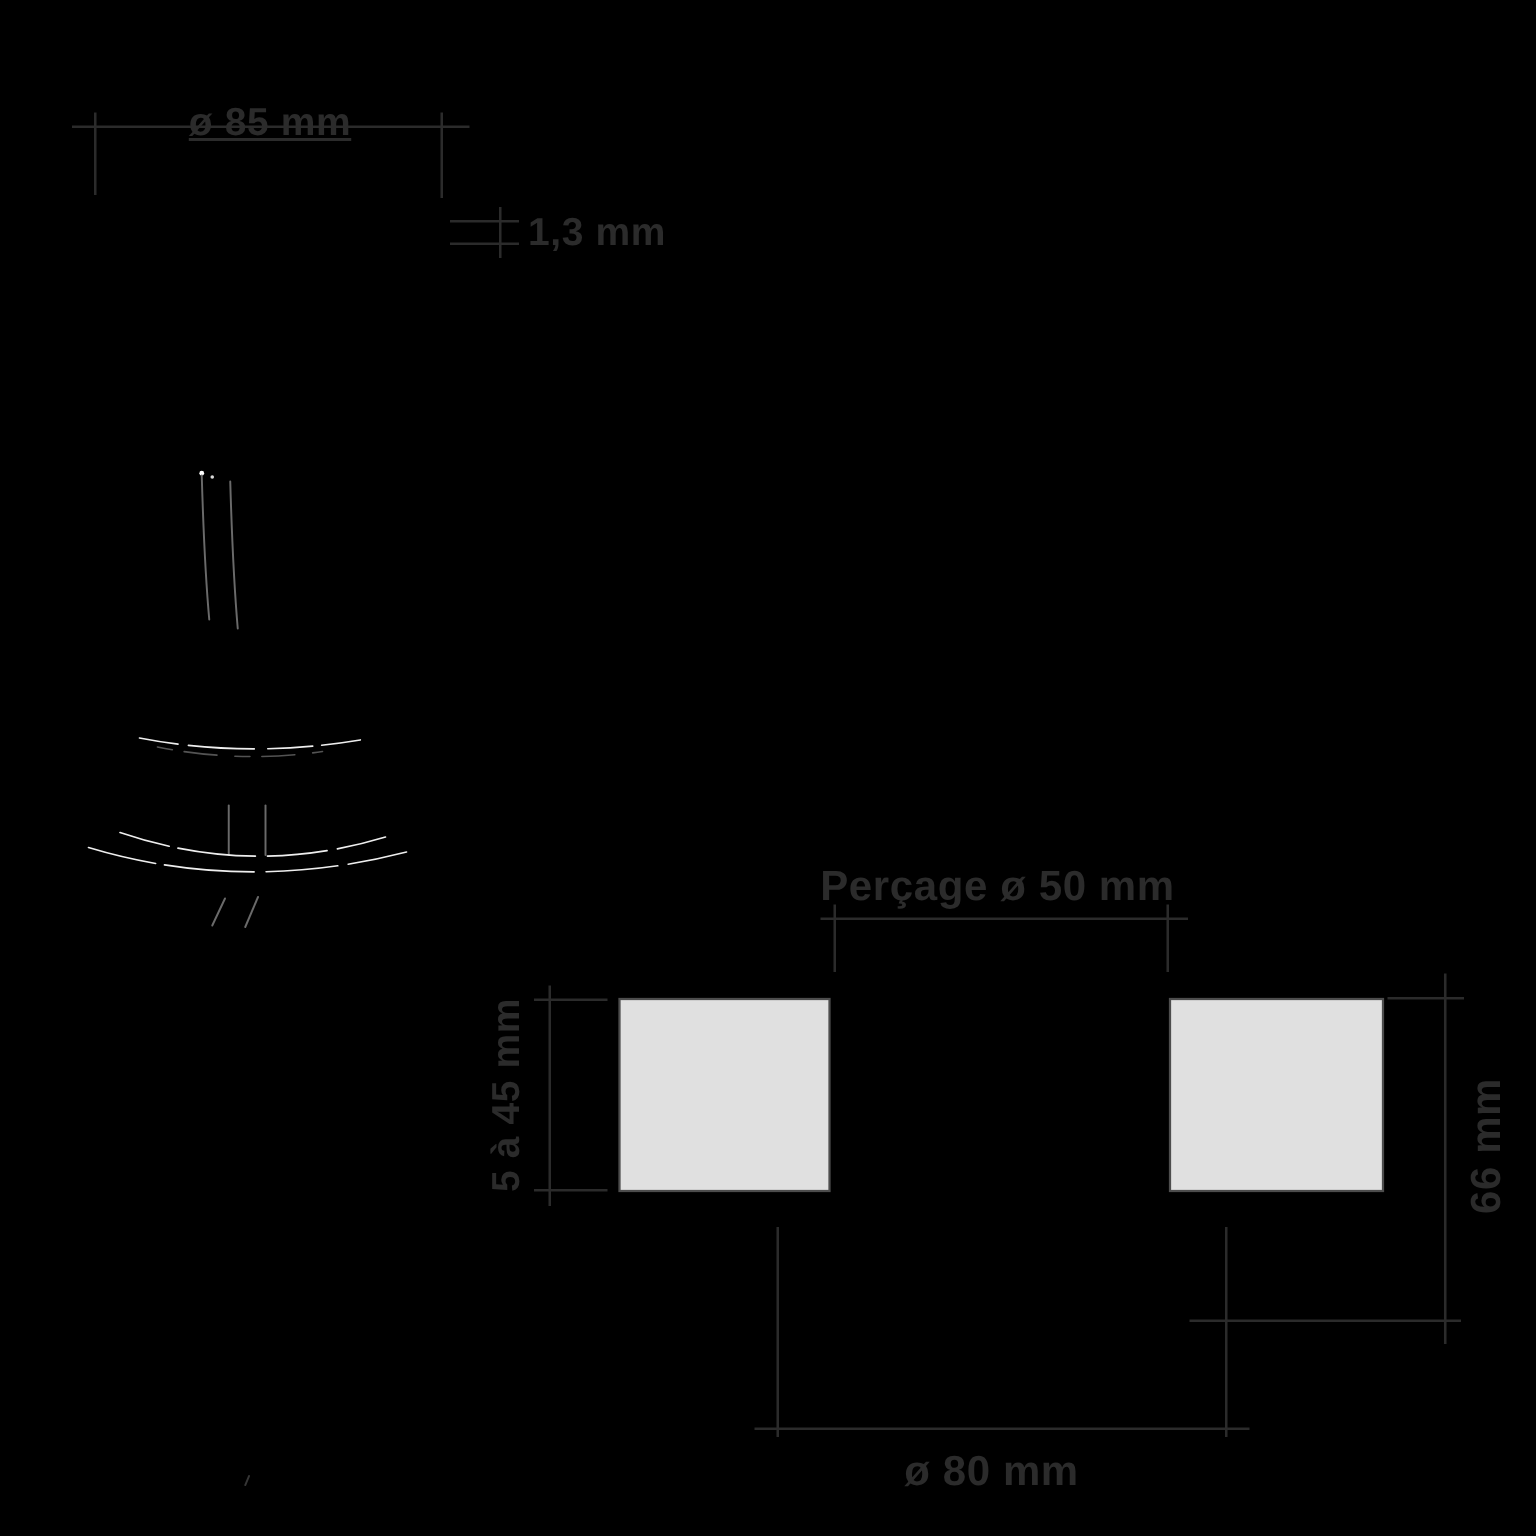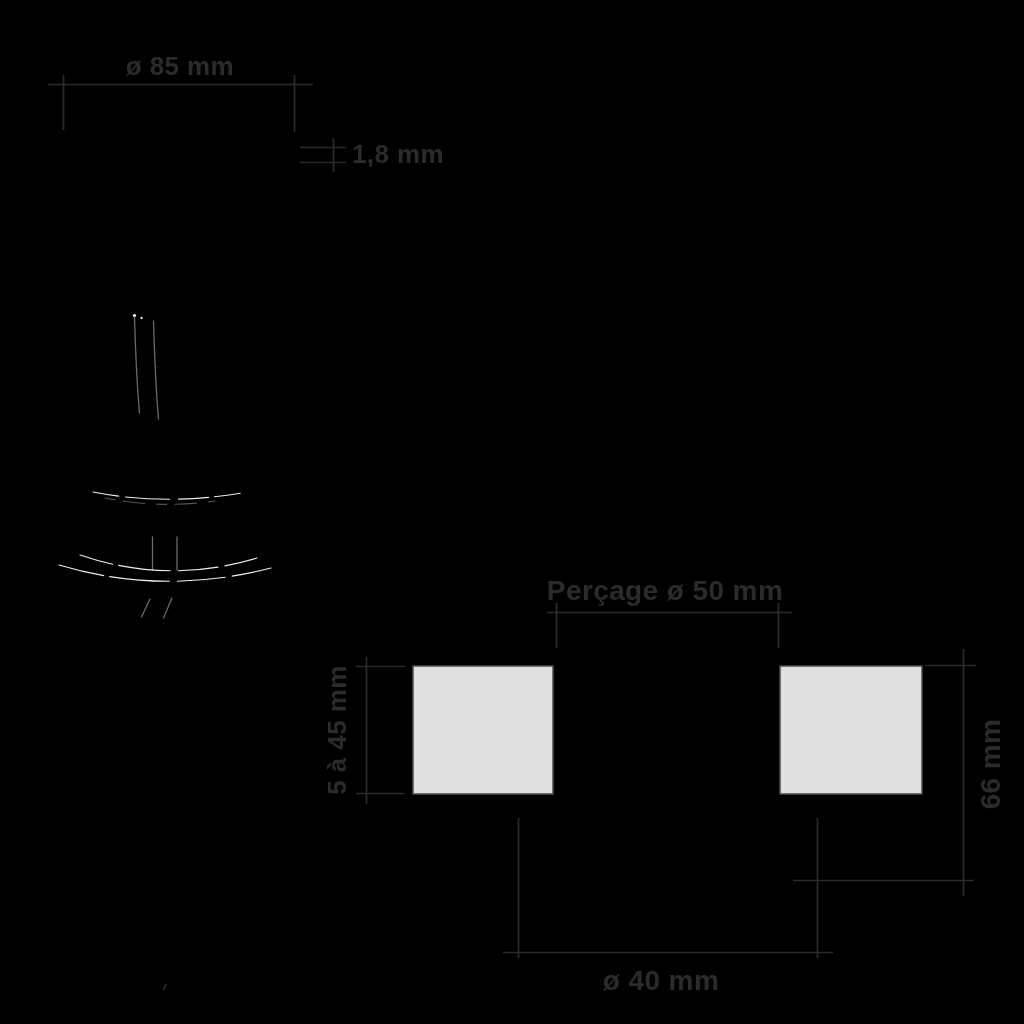--- a/index.html
+++ b/index.html
@@ -90,24 +90,24 @@
       <path class="dim" d="M793 880.5 H974"></path>
     </g>
 
     <g>
       <path class="dim" d="M503 952.5 H833"></path>
       <path class="dim" d="M518.5 818 V958"></path>
       <path class="dim" d="M817.5 818 V958"></path>
     </g>
   </svg>
 
-  <div class="label center" style="left:180px;top:53px;">ø 85 mm</div>
+  <div class="label center" style="left:180px;top:68px;text-decoration:underline;">ø 85 mm</div>
 
-  <div class="label" style="left:352px;top:141px;">1,8 mm</div>
+  <div class="label" style="left:352px;top:141px;">1,3 mm</div>
 
   <div class="label big center" style="left:665px;top:577px;">Perçage ø 50 mm</div>
 
   <div class="label vertical" style="left:337px;top:730px;">5 à 45 mm</div>
 
   <div class="label big vertical" style="left:991px;top:764px;">66 mm</div>
 
-  <div class="label big center" style="left:661px;top:967px;">ø 40 mm</div>
+  <div class="label big center" style="left:661px;top:967px;">ø 80 mm</div>
 </div>
 
 </body></html>

